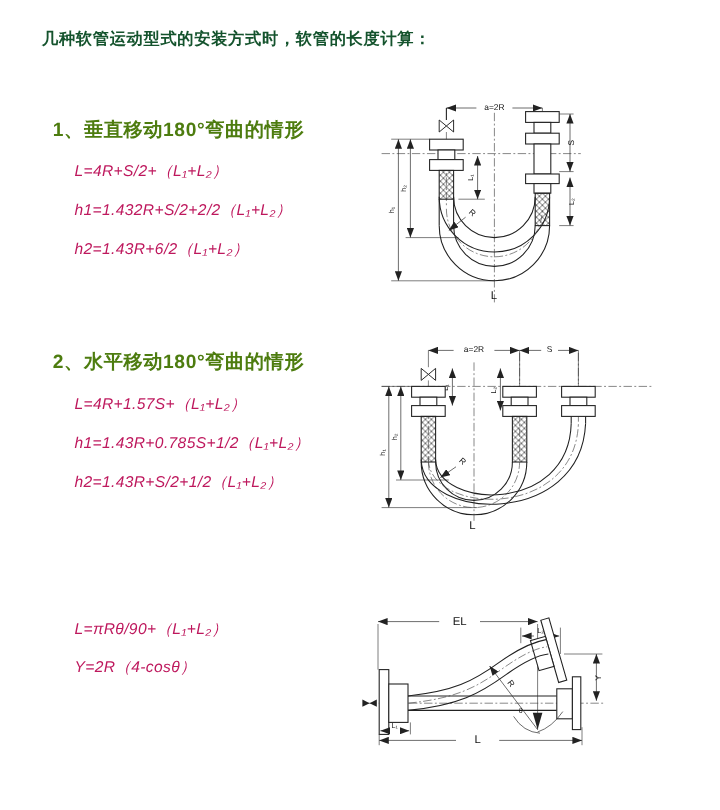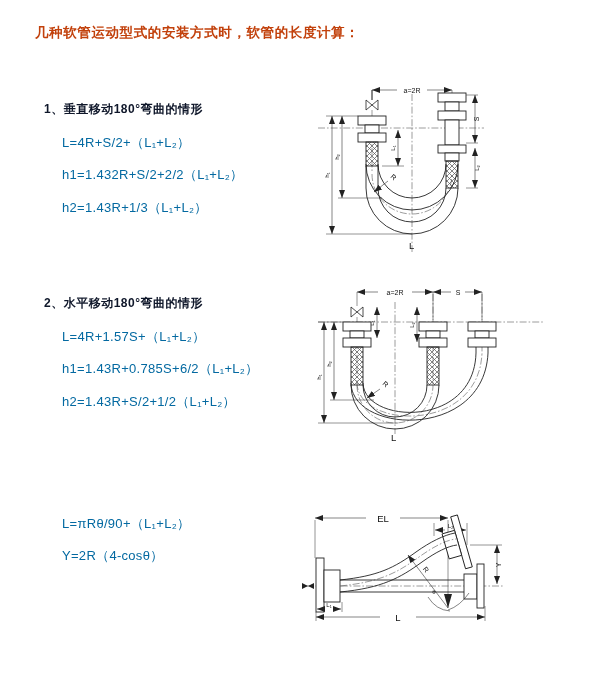--- a/index.html
+++ b/index.html
@@ -3,25 +3,25 @@
 <meta charset="utf-8">
 <style>
   html,body { margin:0; padding:0; background:#ffffff; }
   #page {
     position:relative; width:600px; height:675px; background:#ffffff;
     font-family:"Liberation Sans","DejaVu Sans",sans-serif; color:#111;
     overflow:hidden;
   }
   .title {
     position:absolute; left:35px; top:24px;
-    font-size:13.5px; font-weight:600; letter-spacing:0.6px; color:#c2410c;
+    font-size:13.5px; font-weight:600; letter-spacing:0.6px; color:#14532d;
   }
   .sec { position:absolute; left:44px; }
-  .sec-heading { font-size:12px; font-weight:600; letter-spacing:0.5px; line-height:20px; margin-bottom:8px; color:#0f172a; }
-  .formula { font-size:13px; line-height:32.4px; padding-left:18px; letter-spacing:0.3px; color:#0369a1; white-space:nowrap; }
+  .sec-heading { font-size:16px; font-weight:600; letter-spacing:0.5px; line-height:20px; margin-bottom:8px; color:#4d7c0f; }
+  .formula { font-size:13px; line-height:32.4px; padding-left:18px; letter-spacing:0.3px; color:#be185d; white-space:nowrap;font-style:italic; }
   #sec1 { top:99px; }
   #sec2 { top:293px; }
   #sec3 { top:508px; }
   svg.diagram { position:absolute; }
   #d1 { left:312px; top:76px; }
   #d2 { left:312px; top:282px; }
   #d3 { left:298px; top:498px; }
   .ln  { fill:none; stroke:#222; stroke-width:0.9; }
   .tn  { fill:none; stroke:#3a3a3a; stroke-width:0.55; }
   .dim { fill:none; stroke:#333; stroke-width:0.6; }
@@ -38,27 +38,27 @@
 <body>
 
 <div id="page">
 
   <div class="title">几种软管运动型式的安装方式时，软管的长度计算：</div>
 
   <div class="sec" id="sec1">
     <div class="sec-heading">1、垂直移动180°弯曲的情形</div>
     <div class="formula">L=4R+S/2+（L₁+L₂）</div>
     <div class="formula">h1=1.432R+S/2+2/2（L₁+L₂）</div>
-    <div class="formula">h2=1.43R+1/3（L₁+L₂）</div>
+    <div class="formula">h2=1.43R+6/2（L₁+L₂）</div>
   </div>
 
   <div class="sec" id="sec2">
     <div class="sec-heading">2、水平移动180°弯曲的情形</div>
     <div class="formula">L=4R+1.57S+（L₁+L₂）</div>
-    <div class="formula">h1=1.43R+0.785S+6/2（L₁+L₂）</div>
+    <div class="formula">h1=1.43R+0.785S+1/2（L₁+L₂）</div>
     <div class="formula">h2=1.43R+S/2+1/2（L₁+L₂）</div>
   </div>
 
   <div class="sec" id="sec3">
     <div class="formula">L=πRθ/90+（L₁+L₂）</div>
     <div class="formula">Y=2R（4-cosθ）</div>
   </div>
 
   <svg id="d1" class="diagram" width="288" height="182" viewBox="0 0 288 182">
     <defs>

